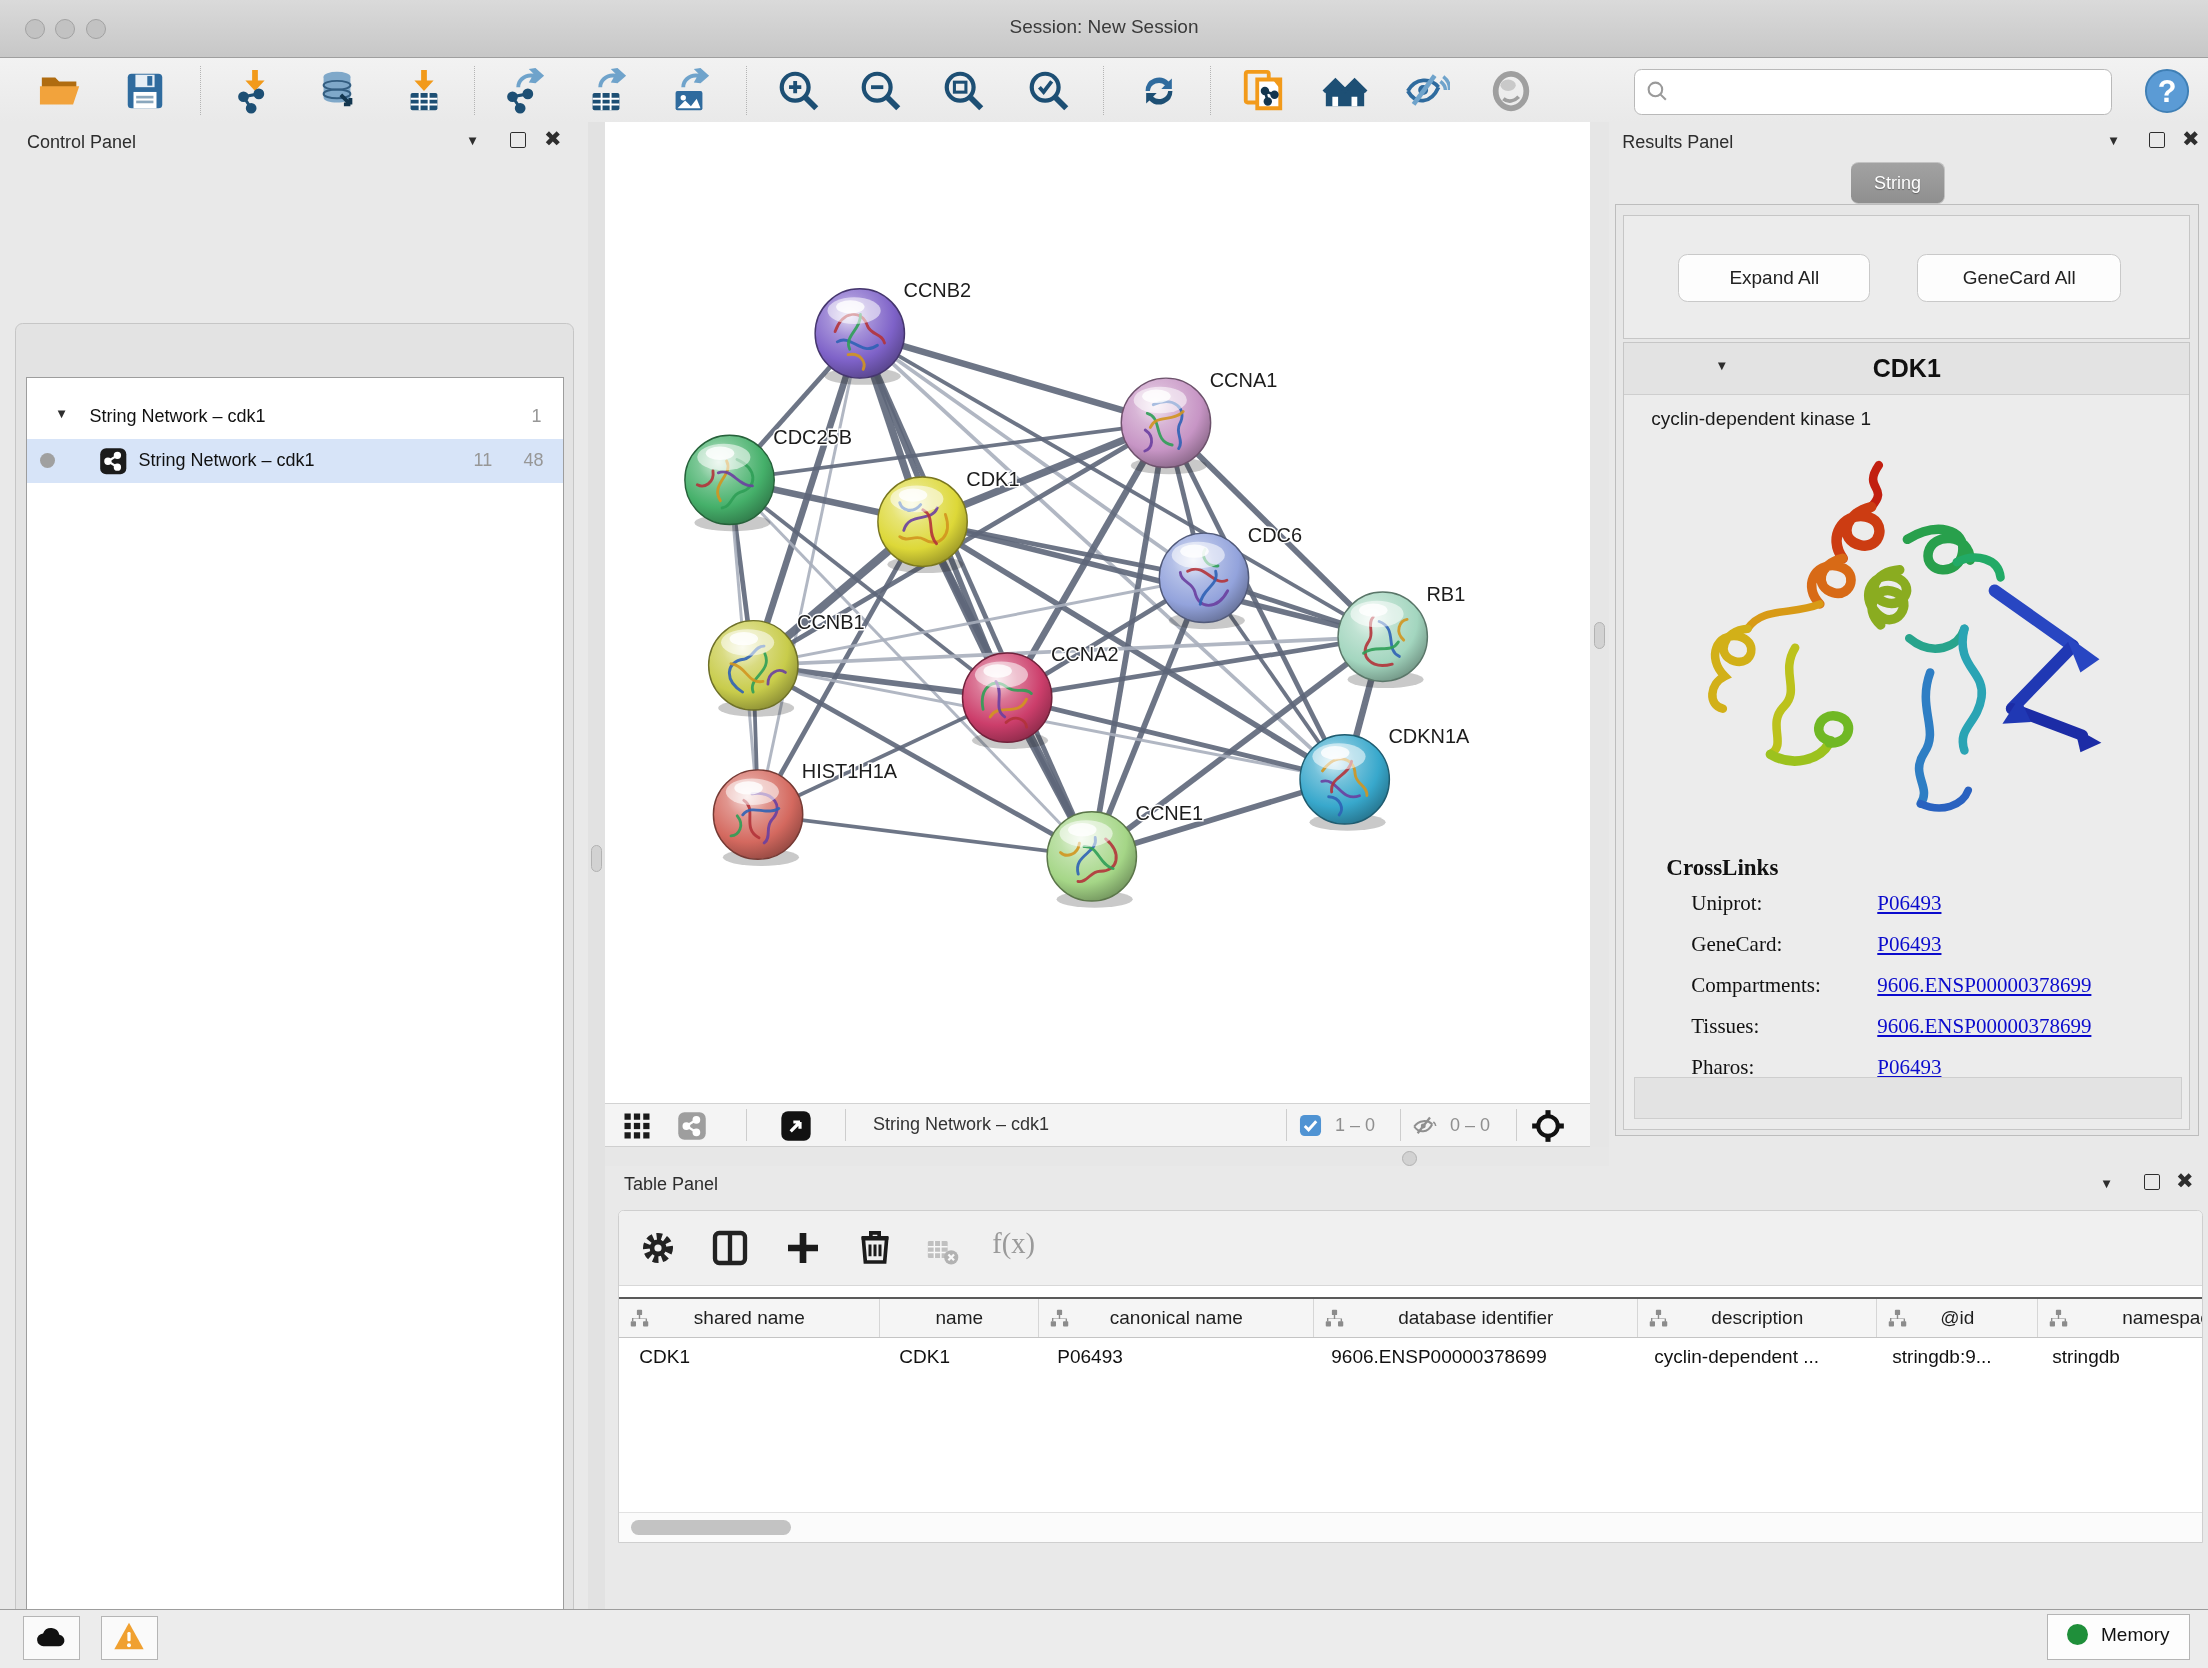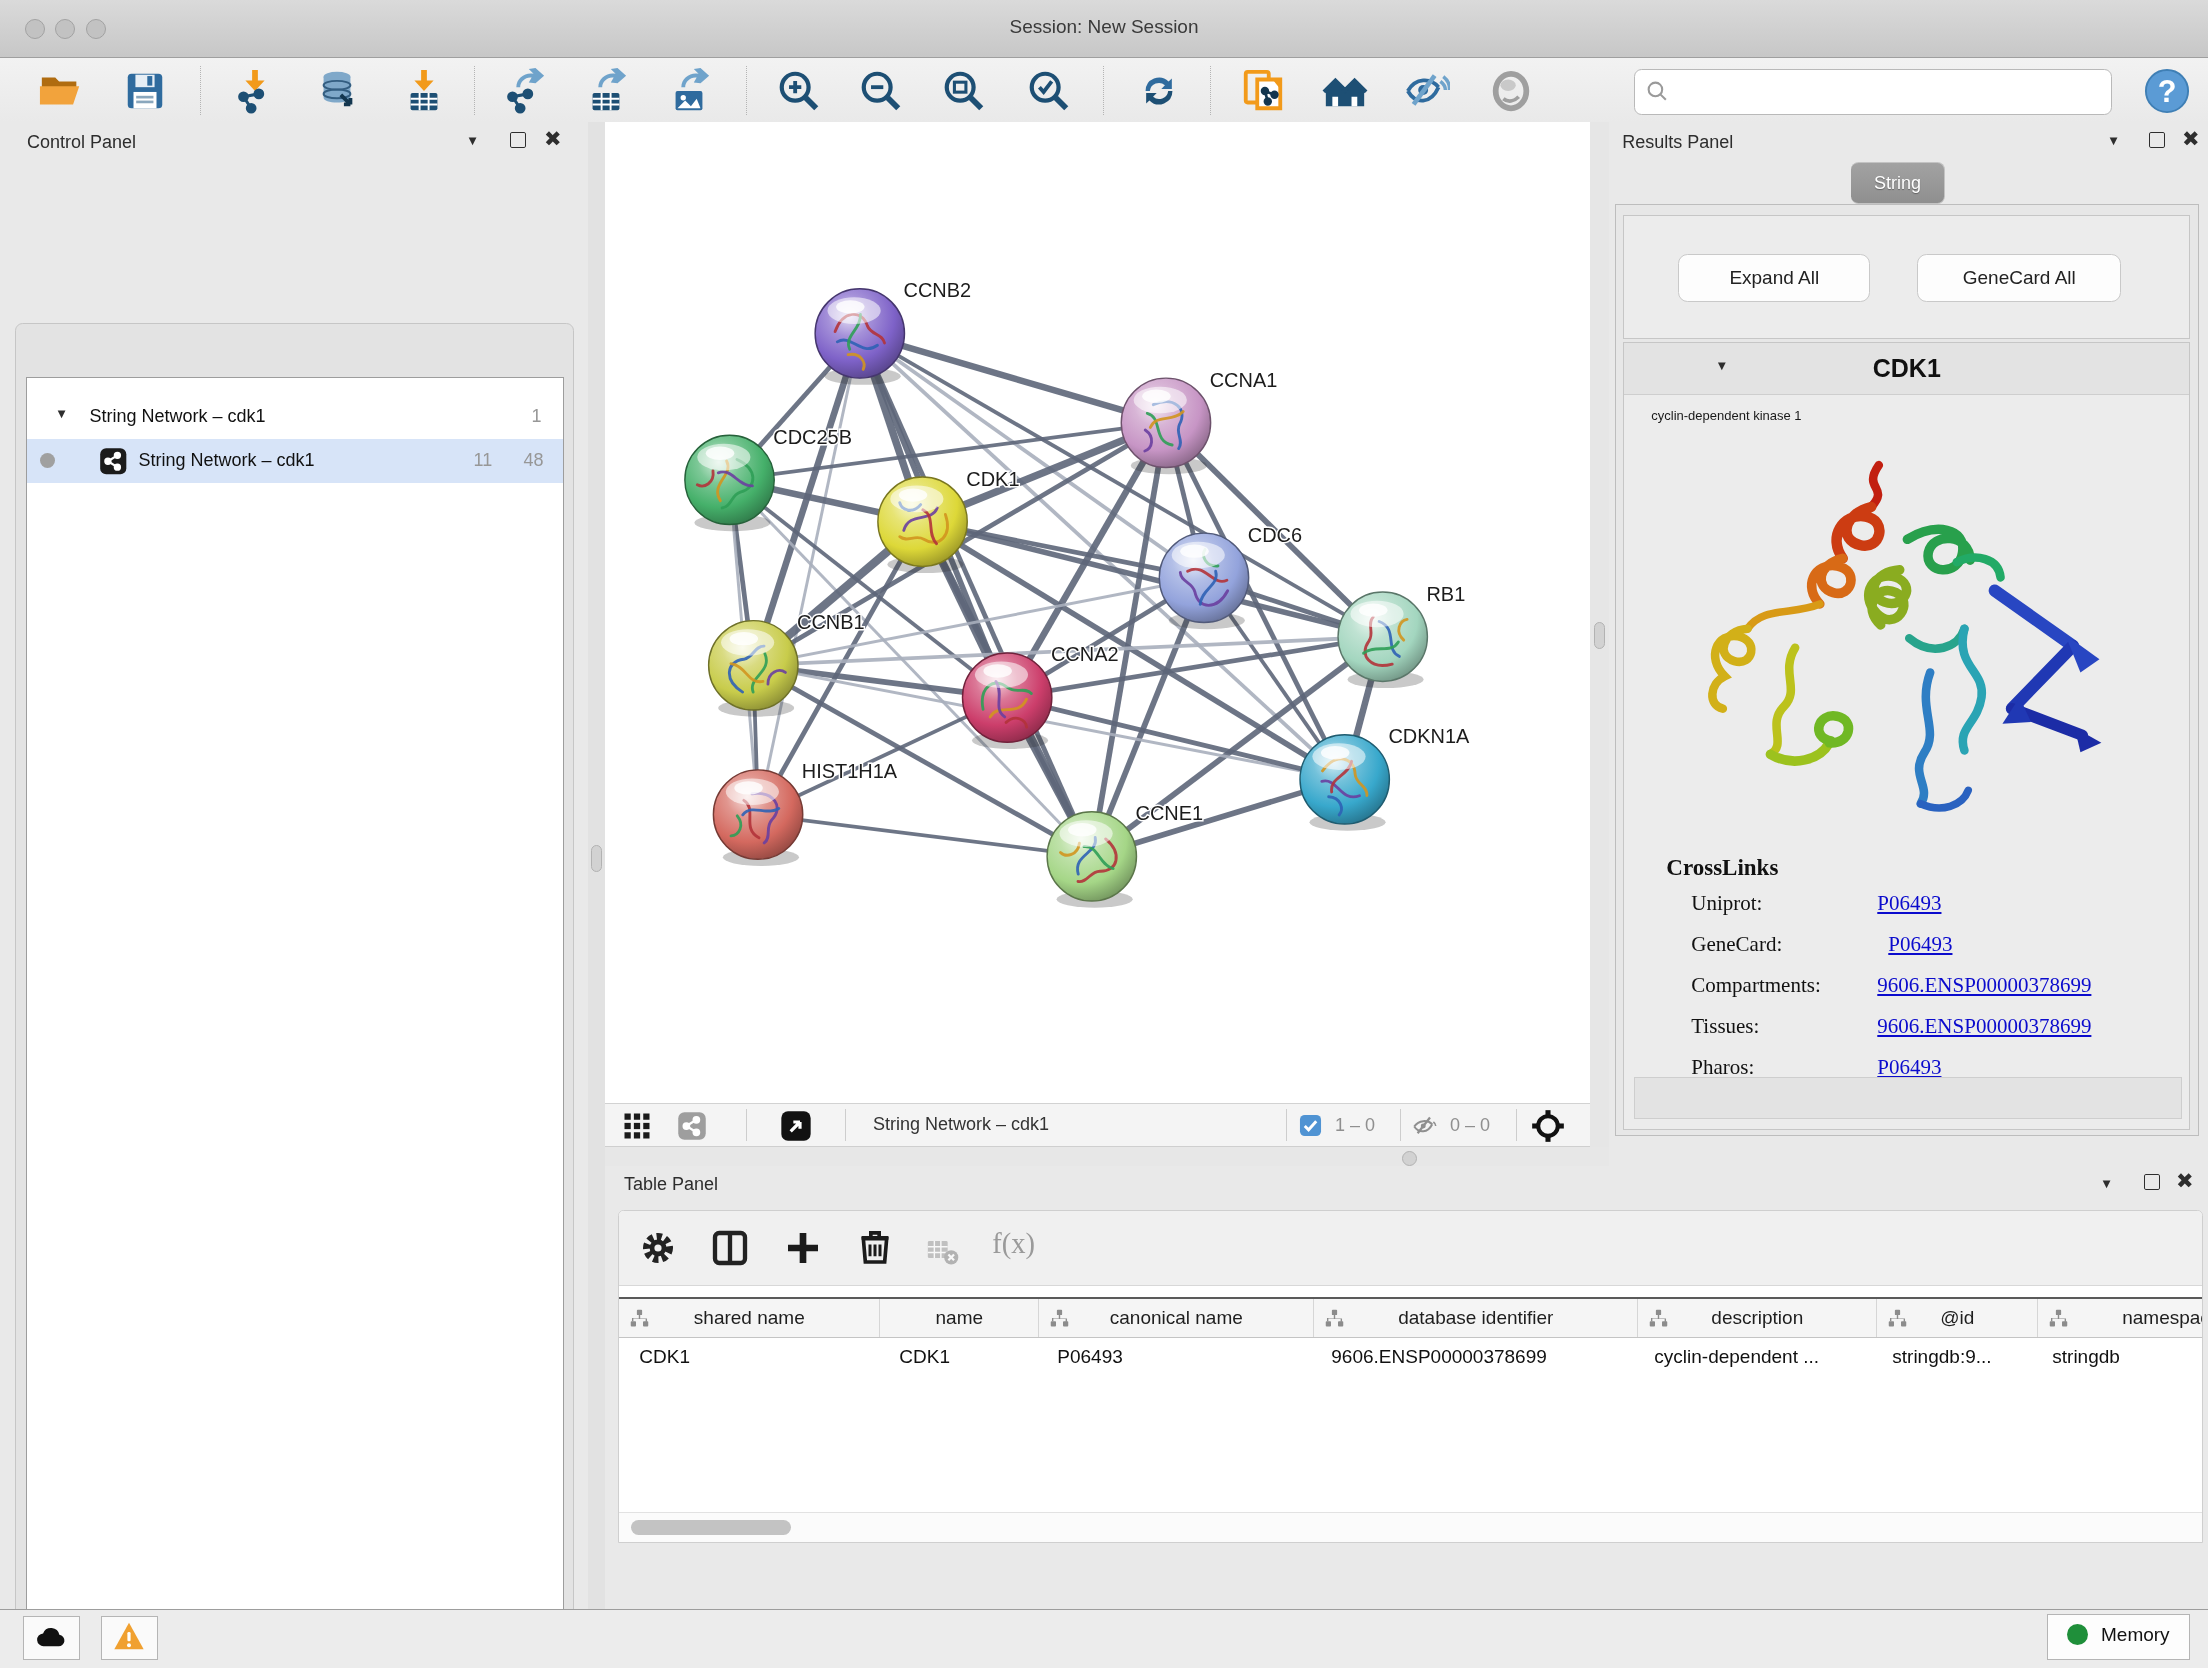--- a/index.html
+++ b/index.html
@@ -78,21 +78,21 @@
   #tp-thumb{left:11.4px;top:6.7px;width:160px;height:15px;background:#c3c3c3;border-radius:7.6px;}
   
   #results-panel{left:1609px;top:122px;width:599px;height:1044px;background:#e9e9e9;}
   #rp-box{left:5.7px;top:82px;width:582px;height:930px;background:#e7e7e7;border:1px solid #bdbdbd;}
   #rp-btnbox{left:7.6px;top:9.5px;width:565px;height:122px;border:1px solid #c6c6c6;background:#ececec;}
   .rp-btn{height:46px;background:#fdfdfd;border:1px solid #c9c9c9;border-radius:9.5px;
     font-size:19px;color:#222;text-align:center;line-height:46px;}
   #rp-section{left:7.6px;top:137px;width:565px;height:786px;border:1px solid #c6c6c6;background:#ececec;}
   #rp-sec-head{left:0;top:0;width:100%;height:51px;background:#e3e3e3;border-bottom:1px solid #cecece;}
   #rp-gene{font-size:25px;font-weight:bold;color:#111;}
-  #rp-desc{font-size:13px;color:#1a1a1a;}
+  #rp-desc{font-size:19px;color:#1a1a1a;}
   .serif{font-family:"Liberation Serif","DejaVu Serif",serif;}
   #rp-crosslinks-title{font-size:23px;font-weight:bold;color:#111;}
   .cl-label{font-size:21px;color:#111;}
   .cl-value a{font-size:21px;color:#0b0bcd;text-decoration:underline;}
   #rp-next{left:9.5px;top:734px;width:546px;height:40px;background:#e3e3e3;border:1px solid #cecece;}
   
   #statusbar{left:0;top:1609px;width:2208px;height:59px;background:#ececec;border-top:1px solid #9d9d9d;}
   .sbtn{top:5.7px;width:55px;height:42px;background:#fafafa;border:1.9px solid #b5b5b5;}
   #memory-btn{left:2047px;top:3.8px;width:141px;height:44px;background:#fdfdfd;border:1.9px solid #b5b5b5;
     font-size:19px;color:#111;}
@@ -643,21 +643,21 @@
         <polygon points="404,196 440,222 420,236" fill="#2846c2"></polygon>
         <polygon points="356,262 338,290 368,288" fill="#2038b4"></polygon>
         <polygon points="414,294 442,310 420,320" fill="#1c2ca6"></polygon>
       </svg>
       <div class="abs serif" id="rp-crosslinks-title" style="left:42px;top:512px">CrossLinks</div>
       <div class="abs" id="rp-links" style="left:67px;top:548px;width:476px">
           <div style="display: flex; margin-bottom: 16px;">
             <span class="serif cl-label" style="width:186px">Uniprot:</span>
             <span class="serif cl-value"><a href="#">P06493</a></span>
           </div>
-          <div style="display: flex; margin-bottom: 16px; gap: 11px;">
+          <div style="display: flex; margin-bottom: 16px;">
             <span class="serif cl-label" style="width:186px">GeneCard:</span>
             <span class="serif cl-value"><a href="#">P06493</a></span>
           </div>
           <div style="display: flex; margin-bottom: 16px;">
             <span class="serif cl-label" style="width:186px">Compartments:</span>
             <span class="serif cl-value"><a href="#">9606.ENSP00000378699</a></span>
           </div>
           <div style="display: flex; margin-bottom: 16px;">
             <span class="serif cl-label" style="width:186px">Tissues:</span>
             <span class="serif cl-value"><a href="#">9606.ENSP00000378699</a></span>

